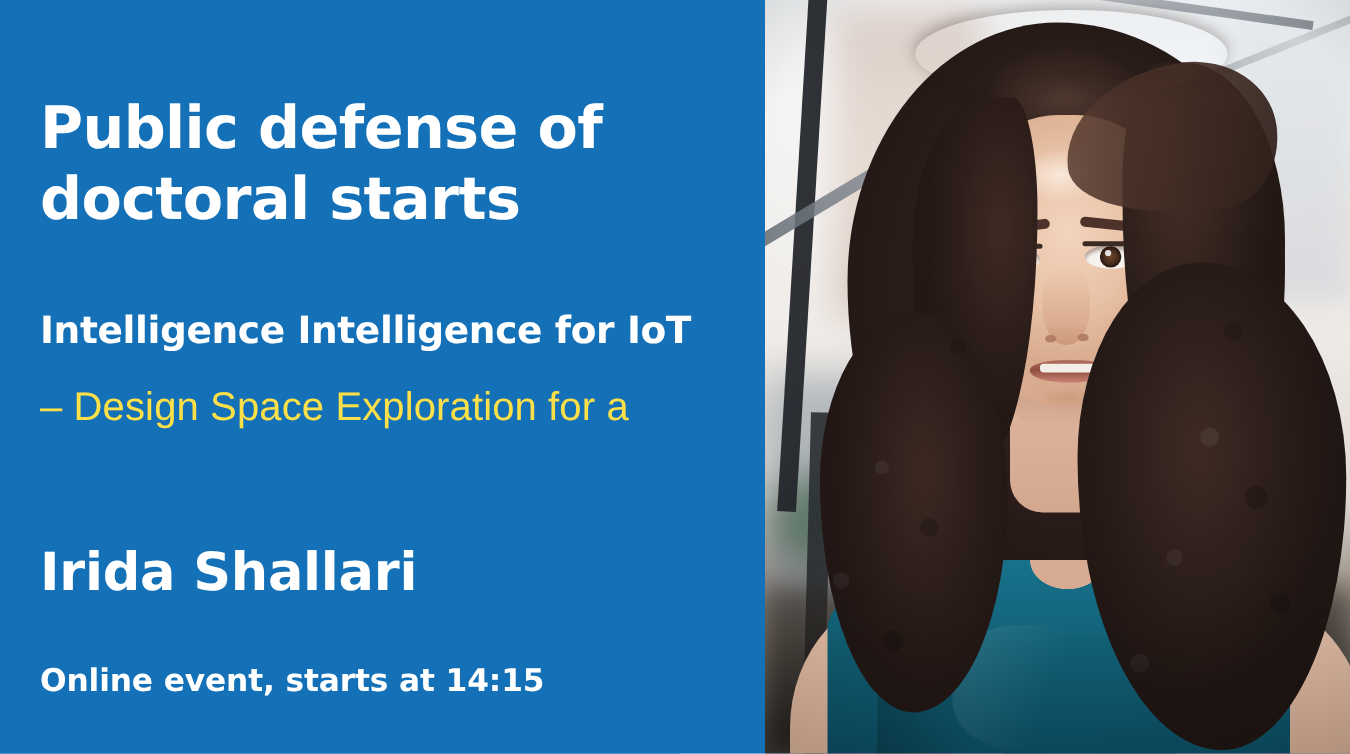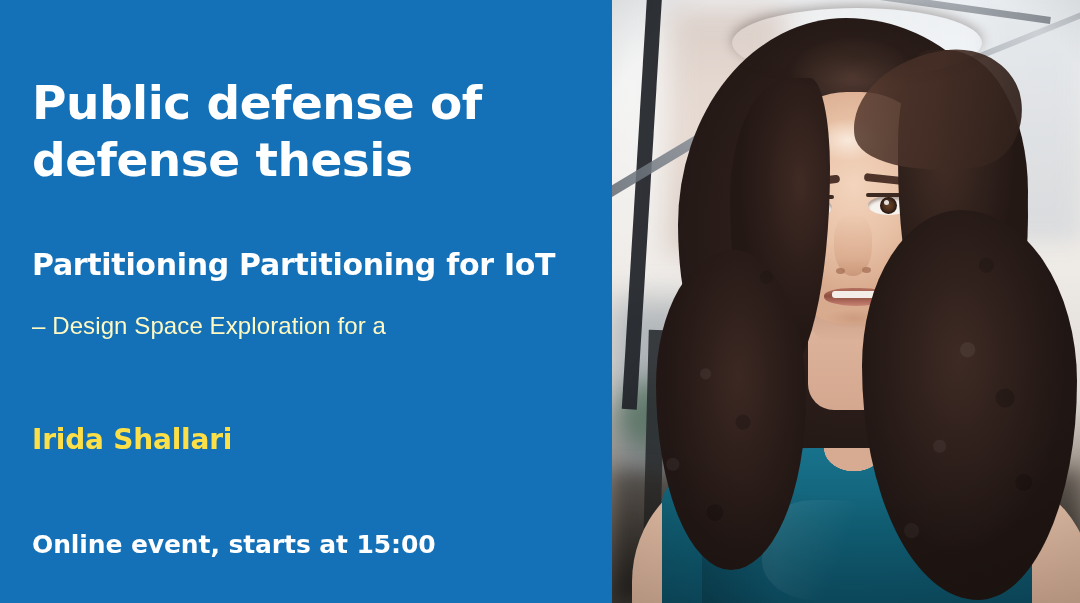--- a/index.html
+++ b/index.html
@@ -67,40 +67,40 @@
     color: #ffffff;
   }
 
   .thesis-sub {
     position: absolute;
     left: 0;
     top: 303px;
     width: 575px;
     font-family: "Liberation Sans", sans-serif;
     font-weight: 400;
-    font-size: 24px;
+    font-size: 32px;
     line-height: 45px;
     letter-spacing: 0.1px;
-    color: #fef9c3;
+    color: #fde047;
   }
   .thesis-sub .sub-l2 {
     display: block;
     padding-left: 30px;
   }
 
   .presenter {
     position: absolute;
     left: 0;
-    top: 416px;
+    top: 434px;
     font-family: "DejaVu Sans", sans-serif;
     font-weight: 700;
-    font-size: 28px;
+    font-size: 42px;
     line-height: 48px;
     letter-spacing: -0.2px;
-    color: #fde047;
+    color: #ffffff;
   }
 
   .event-date {
     position: absolute;
     left: 0;
     top: 487px;
     font-family: "DejaVu Sans", sans-serif;
     font-weight: 700;
     font-size: 25px;
     line-height: 34px;
@@ -646,28 +646,28 @@
     </div>
 
     <div class="photo-vignette"></div>
   </div>
 
   <div class="panel">
     <div class="panel-inner">
 
       <div class="kicker">
         <span>Public defense of</span>
-        <span class="l2">defense thesis</span>
+        <span class="l2">doctoral starts</span>
       </div>
 
-      <div class="thesis-title">Partitioning Partitioning for IoT</div>
+      <div class="thesis-title">Intelligence Intelligence for IoT</div>
 
       <div class="thesis-sub">
         <span>– Design Space Exploration for a</span>
       </div>
 
       <div class="presenter">Irida Shallari</div>
-      <div class="event-mode">Online event, starts at 15:00</div>
+      <div class="event-mode">Online event, starts at 14:15</div>
 
     </div>
   </div>
 
 </div>
 
 </body></html>

